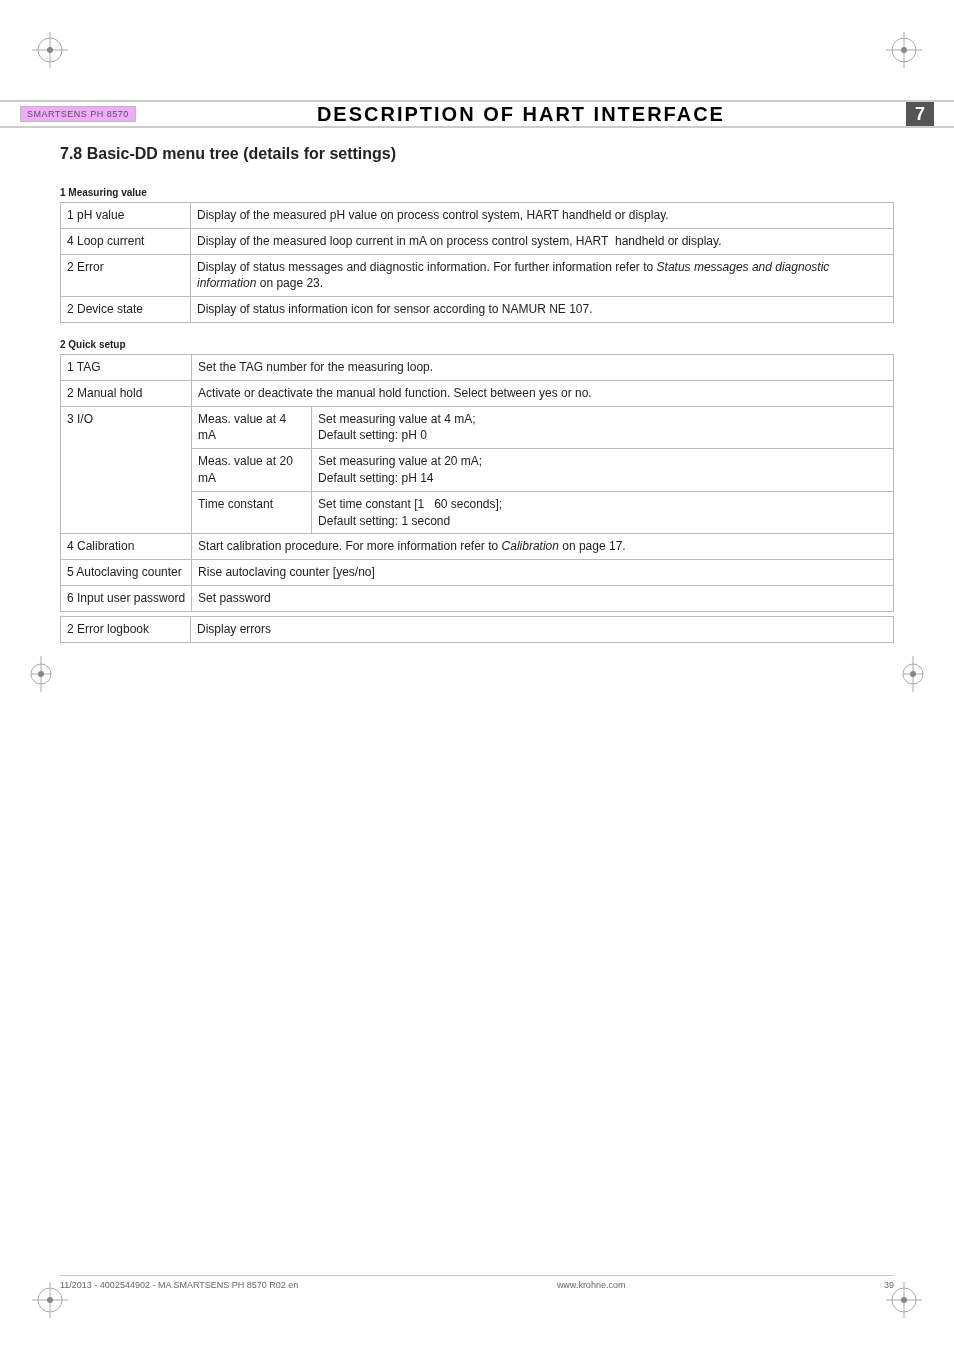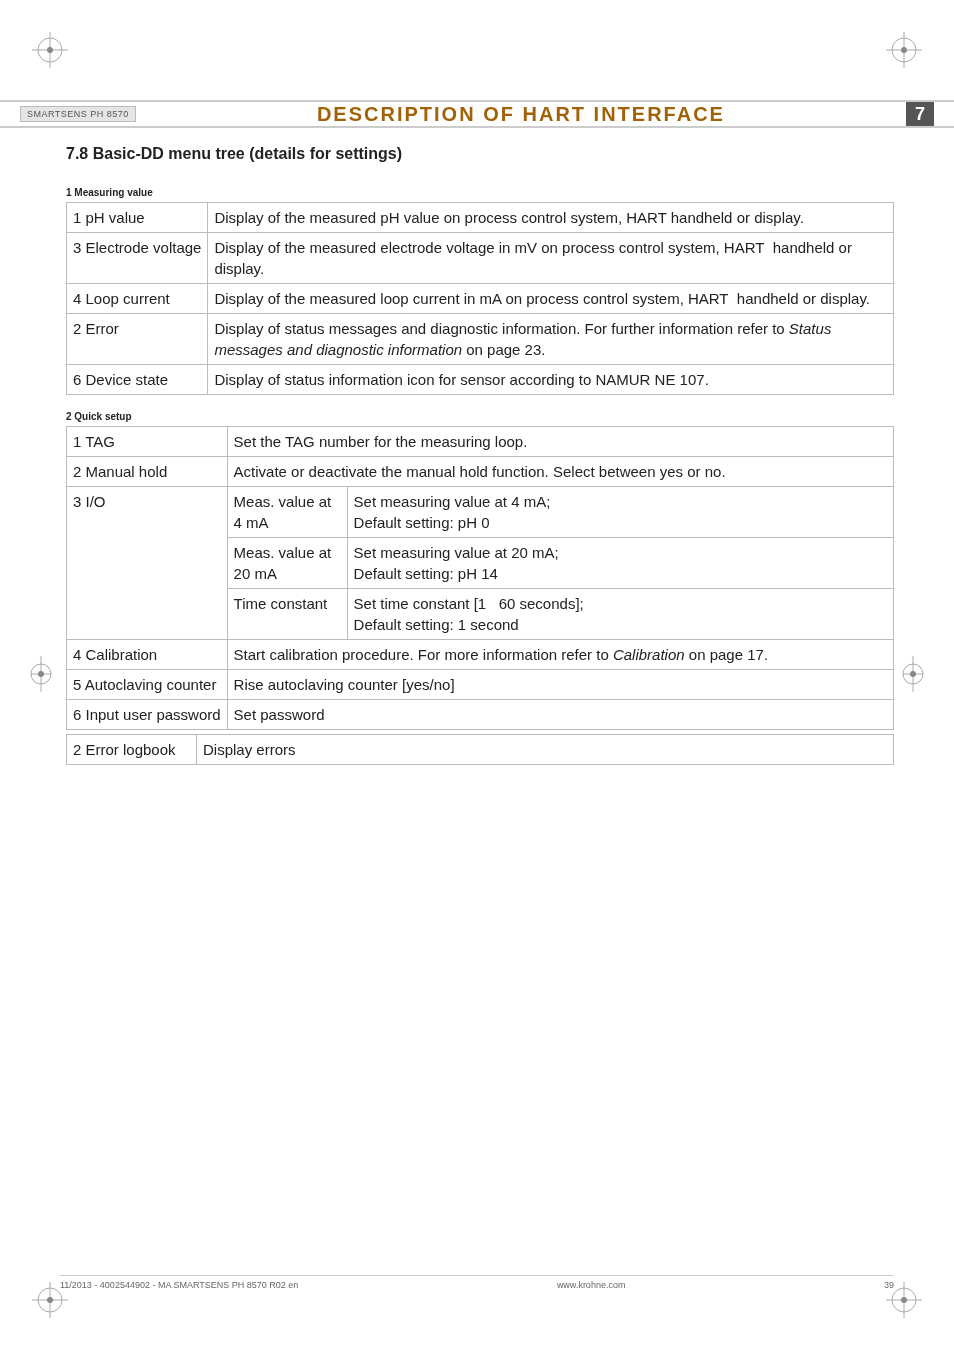--- a/index.html
+++ b/index.html
@@ -39,49 +39,49 @@
       display: flex;
       align-items: center;
       border-top: 2px solid #ccc;
       border-bottom: 2px solid #ccc;
       padding: 0 20px;
     }
     .header-brand {
       font-size: 9px;
       letter-spacing: 0.5px;
       color: #555;
-      background: #e5e5e5;
+      background: #f0abfc;
       padding: 2px 6px;
       border: 1px solid #bbb;
     }
     .header-title {
       flex: 1;
       text-align: center;
       font-size: 20px;
       font-weight: bold;
       letter-spacing: 2px;
-      color: #a16207;
+      color: #000000;
     }
     .header-page-num {
       font-size: 18px;
       font-weight: bold;
       background: #555;
       color: #fff;
       width: 28px;
       height: 24px;
       display: flex;
       align-items: center;
       justify-content: center;
     }
 
     
     .main-content {
       position: absolute;
       top: 145px;
-      left: 66px;
+      left: 60px;
       right: 60px;
     }
 
     
     .section-heading {
       font-size: 16px;
       font-weight: bold;
       margin-bottom: 20px;
       padding-bottom: 4px;
     }
@@ -91,21 +91,21 @@
       font-size: 10px;
       font-weight: bold;
       margin-bottom: 4px;
       margin-top: 16px;
     }
 
     
     table {
       width: 100%;
       border-collapse: collapse;
-      font-size: 15px;
+      font-size: 12px;
       margin-bottom: 4px;
     }
     td {
       border: 1px solid #bbb;
       padding: 4px 6px;
       vertical-align: top;
       line-height: 1.4;
     }
     td.col-label {
       width: 130px;
@@ -197,33 +197,29 @@
   <div class="section-heading">7.8  Basic-DD menu tree (details for settings)</div>
 
   <div class="subsection-label">1 Measuring value</div>
   <table>
     <tbody>
         <tr>
       <td class="col-label">1 pH value</td>
       <td>Display of the measured pH value on process control system, HART handheld or display.</td>
     </tr>
     <tr>
-      <td class="col-label">3 Electrode voltage</td>
-      <td>Display of the measured electrode voltage in mV on process control system, HART&nbsp; handheld or display.</td>
-    </tr>
-    <tr>
       <td class="col-label">4 Loop current</td>
       <td>Display of the measured loop current in mA on process control system, HART&nbsp; handheld or display.</td>
     </tr>
     <tr>
       <td class="col-label">2 Error</td>
       <td>Display of status messages and diagnostic information. For further information refer to <span class="italic">Status messages and diagnostic information</span> on page 23.</td>
     </tr>
     <tr>
-      <td class="col-label">6 Device state</td>
+      <td class="col-label">2 Device state</td>
       <td>Display of status information icon for sensor according to NAMUR NE 107.</td>
     </tr>
   </tbody>
     </table>
 
   <div class="subsection-label">2 Quick setup</div>
   <table>
     <tbody>
         <tr>
       <td class="col-label">1 TAG</td>

